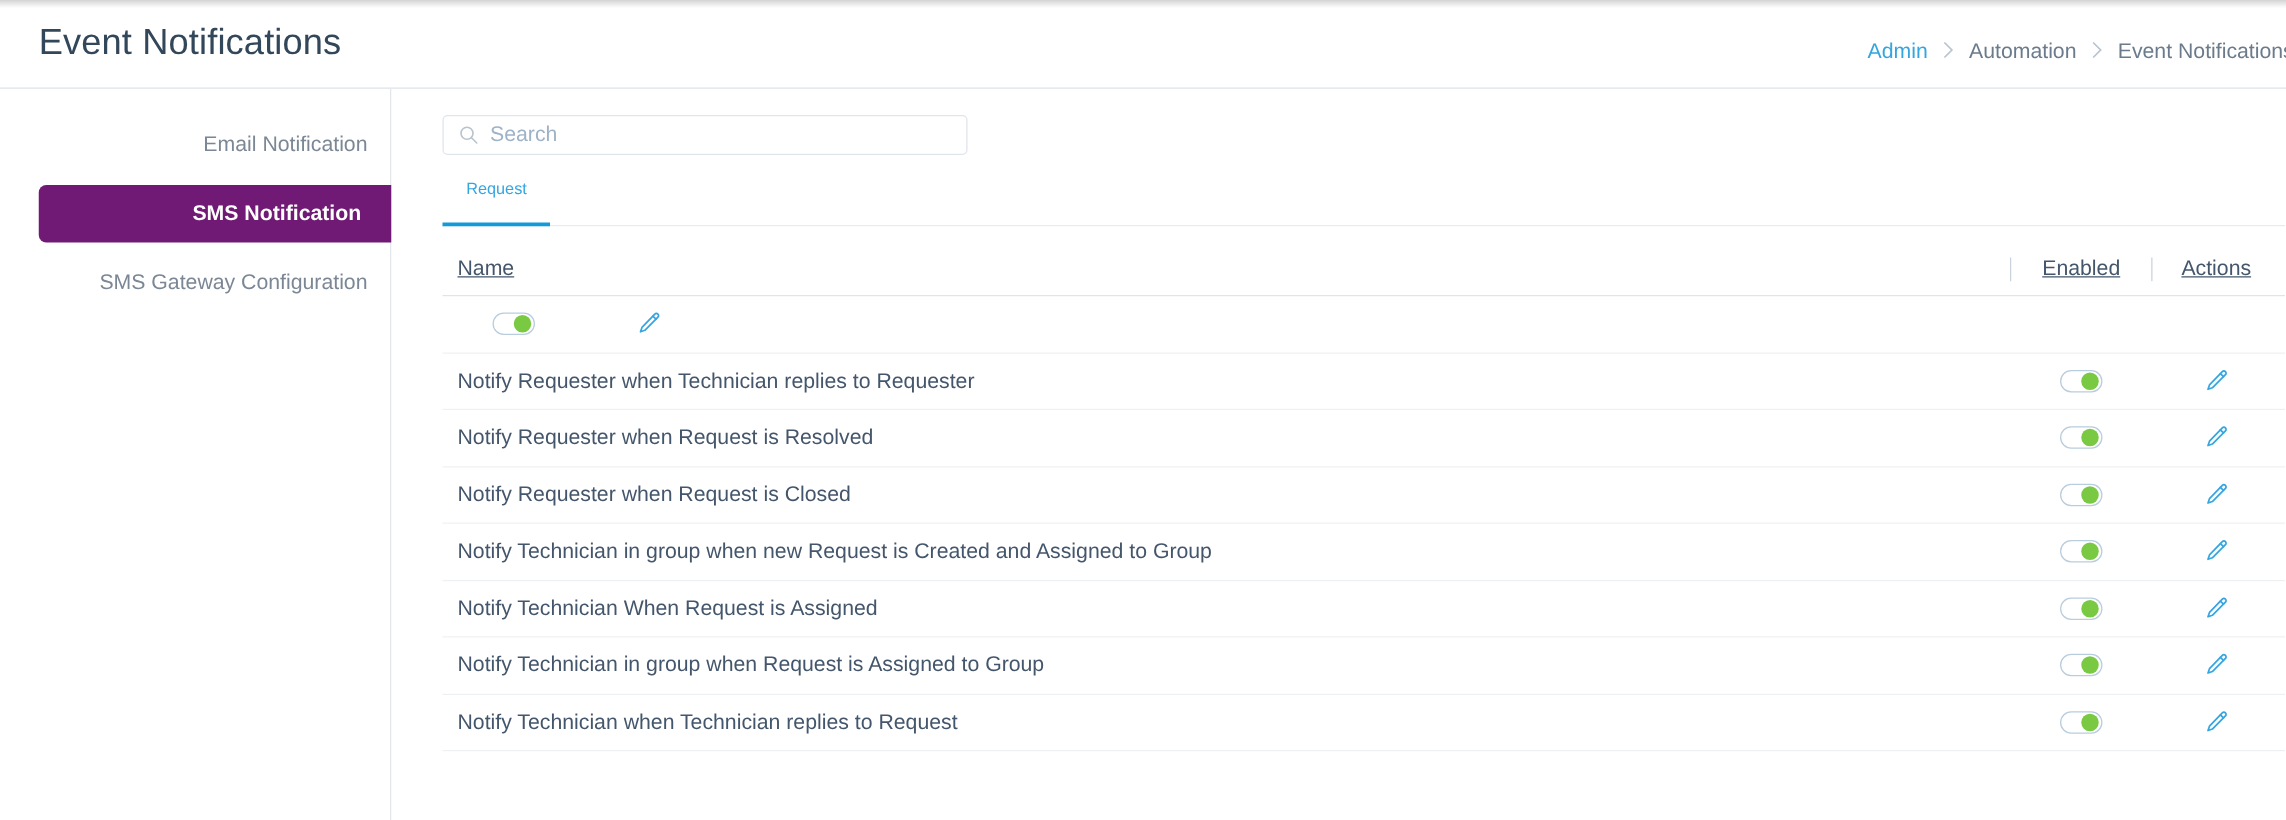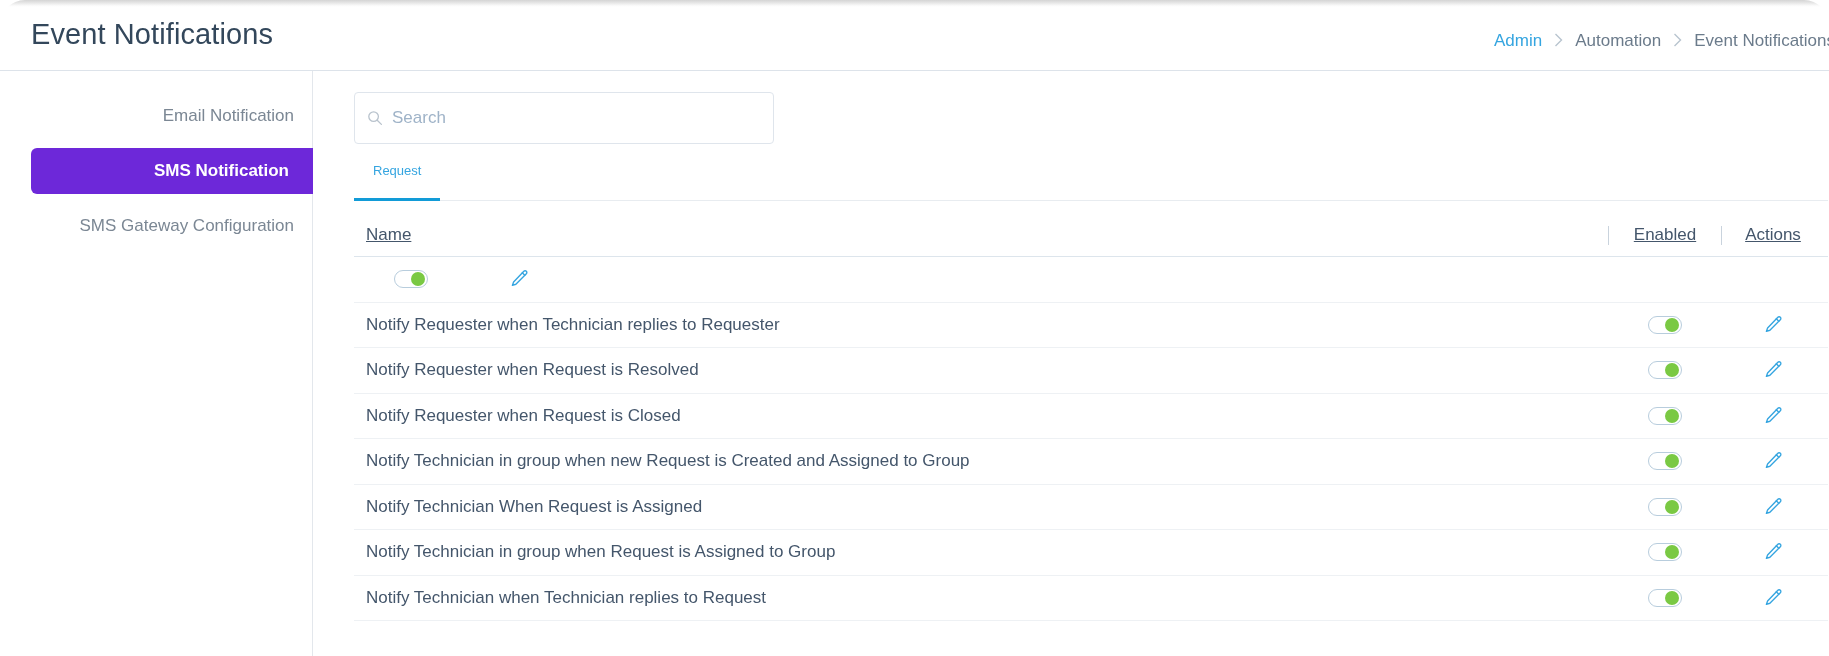--- a/index.html
+++ b/index.html
@@ -12,21 +12,20 @@
     font-family: "Liberation Sans", sans-serif;
     -webkit-font-smoothing: antialiased;
   }
 
   #app {
     position: relative;
     width: 1829px;
     height: 656px;
     background: #ffffff;
     overflow: hidden;
-    border-radius: 25px;
   }
 
   
   .top-shade {
     position: absolute;
     top: 0; left: 0;
     width: 1829px; height: 7px;
     background: linear-gradient(to bottom, #d4d4d4 0%, #e9e9e9 45%, #fafafa 80%, #ffffff 100%);
     z-index: 6;
   }
@@ -100,21 +99,21 @@
     align-items: center;
     justify-content: flex-end;
     padding-right: 18px;
     font-size: 17px;
     color: #7b8794;
     cursor: pointer;
     white-space: nowrap;
   }
   .side-item.spaced { margin-bottom: 10px; }
   .side-item.active {
-    background: #6d28d9;
+    background: #701a75;
     color: #ffffff;
     font-weight: 600;
     border-radius: 6px 0 0 6px;
     margin-left: 31px;
     margin-right: -1px;
     padding-right: 24px;
     height: 46px;
   }
 
   
@@ -122,21 +121,21 @@
     flex: 1;
     padding: 21px 0 0 41px;
     min-width: 0;
     position: relative;
   }
 
   
   .search-box {
     position: relative;
     width: 420px;
-    height: 52px;
+    height: 32px;
     border: 1px solid #dfe5ec;
     border-radius: 4px;
     display: flex;
     align-items: center;
     padding: 0 12px;
     background: #fff;
   }
   .search-icon {
     width: 16px; height: 16px;
     flex: 0 0 16px;

